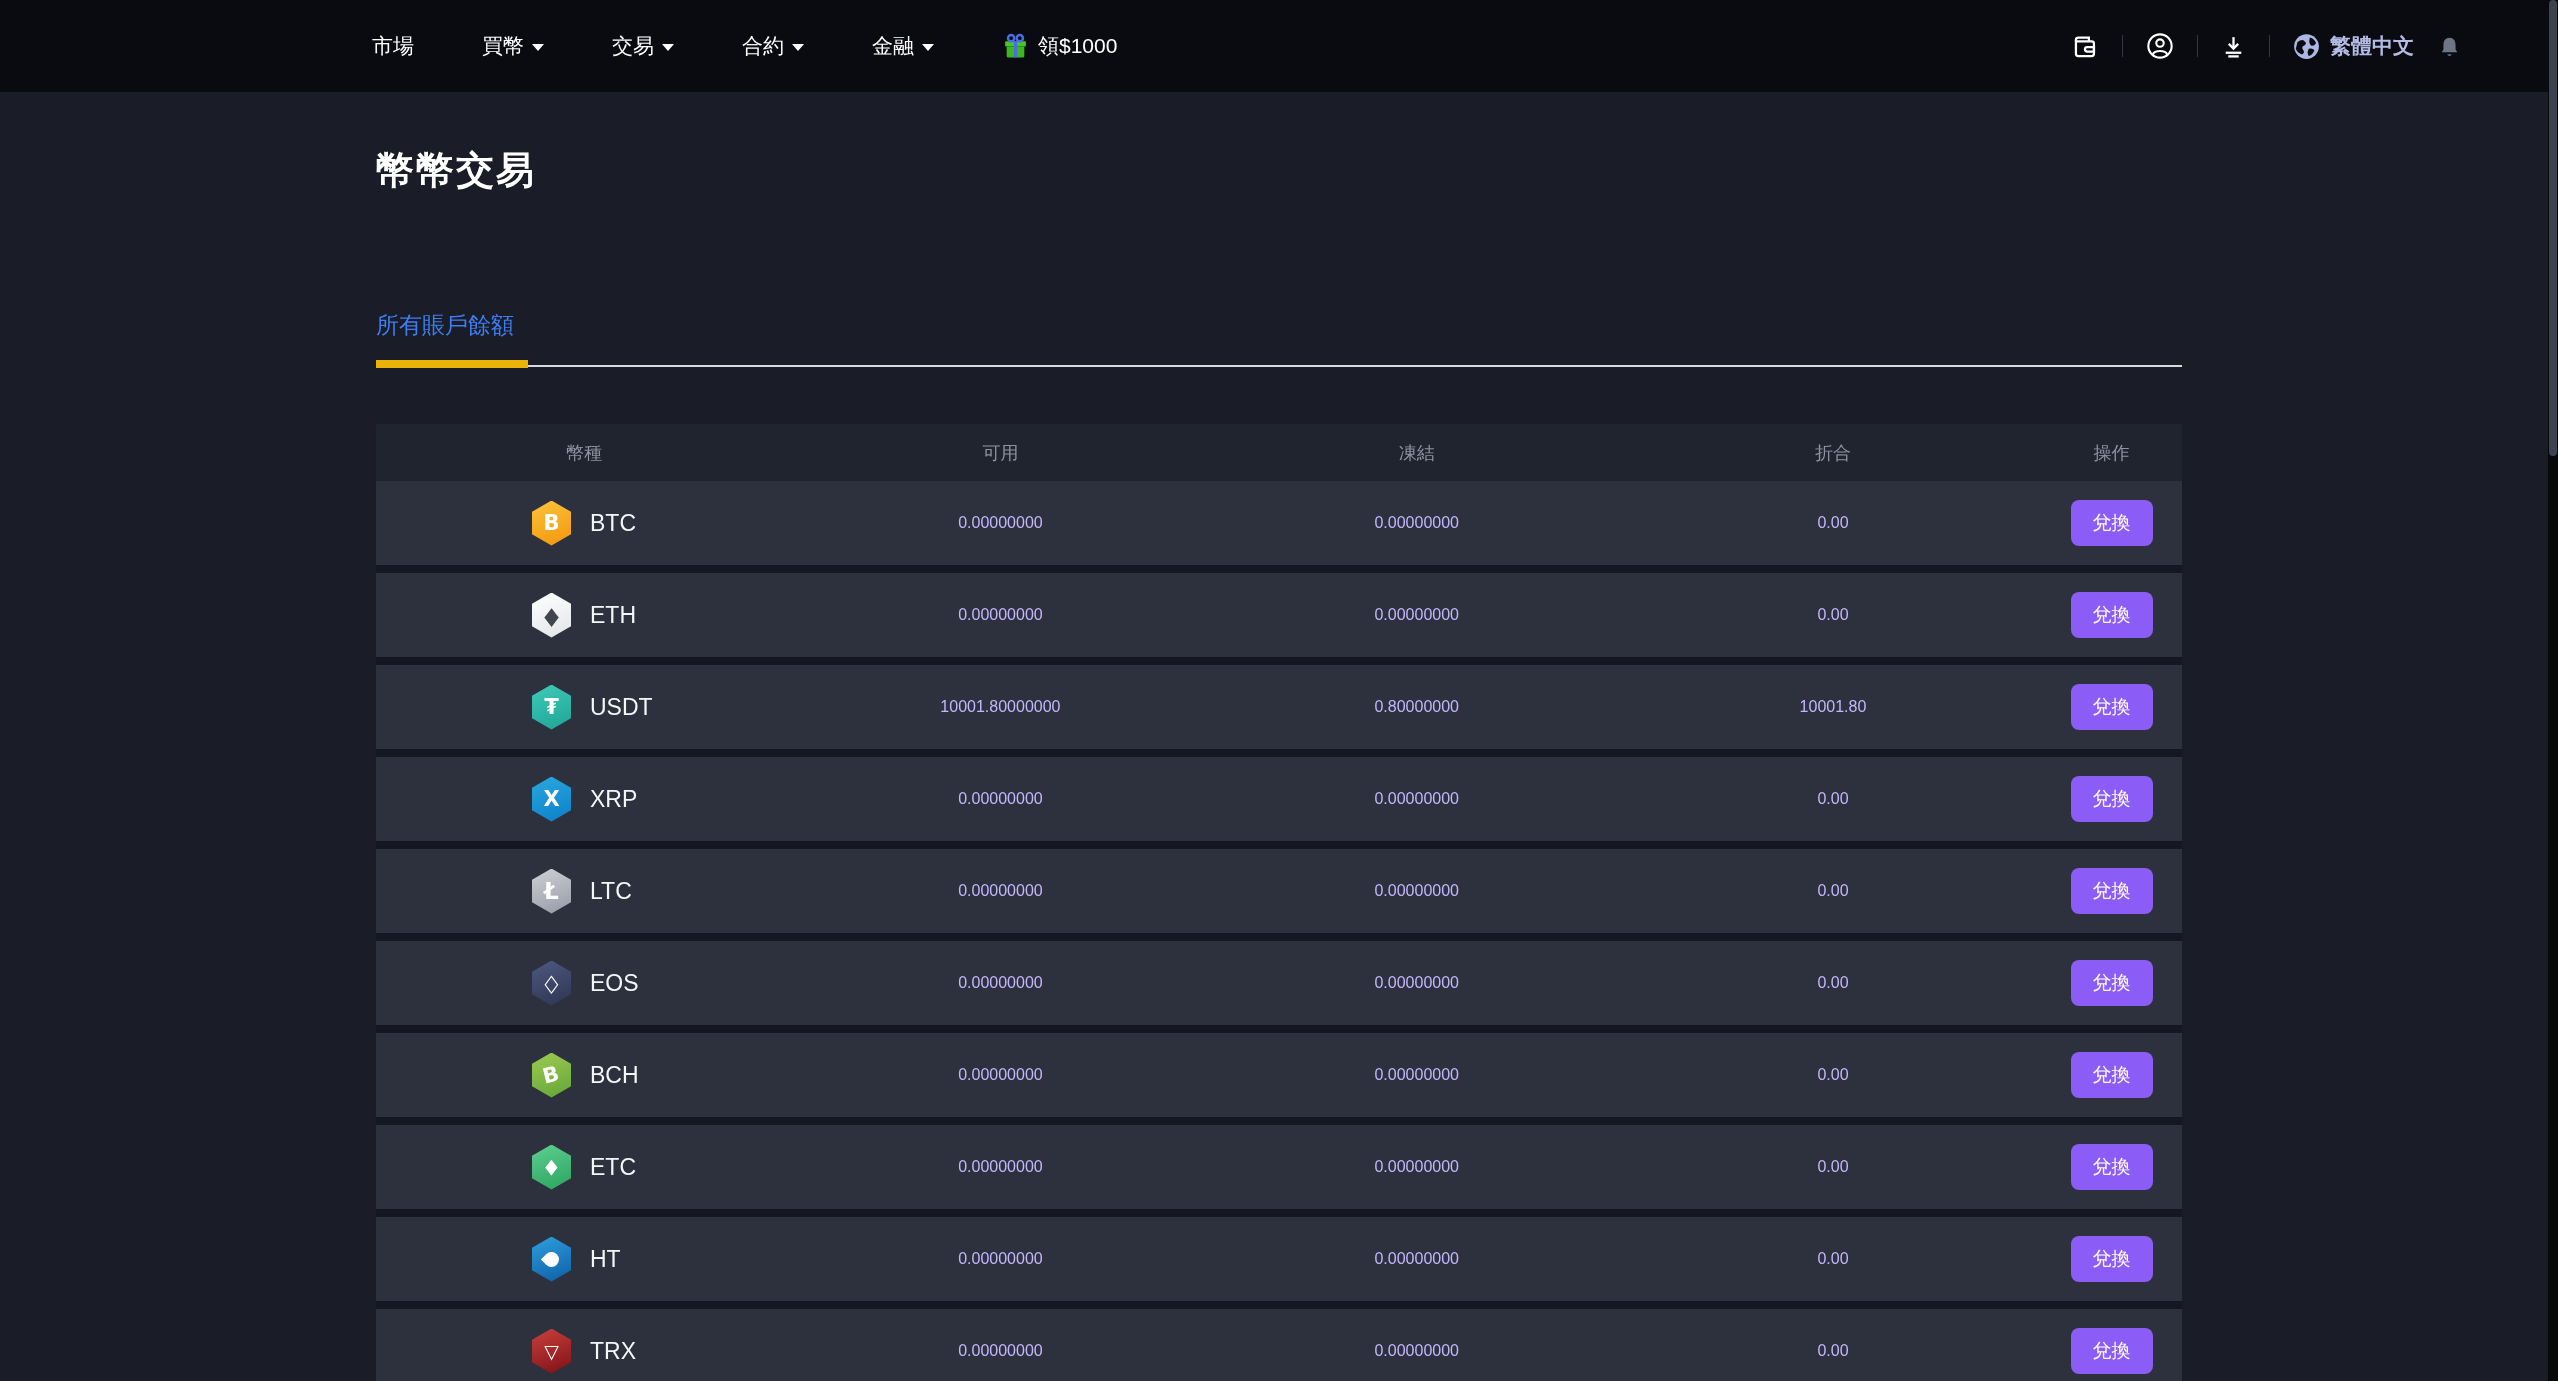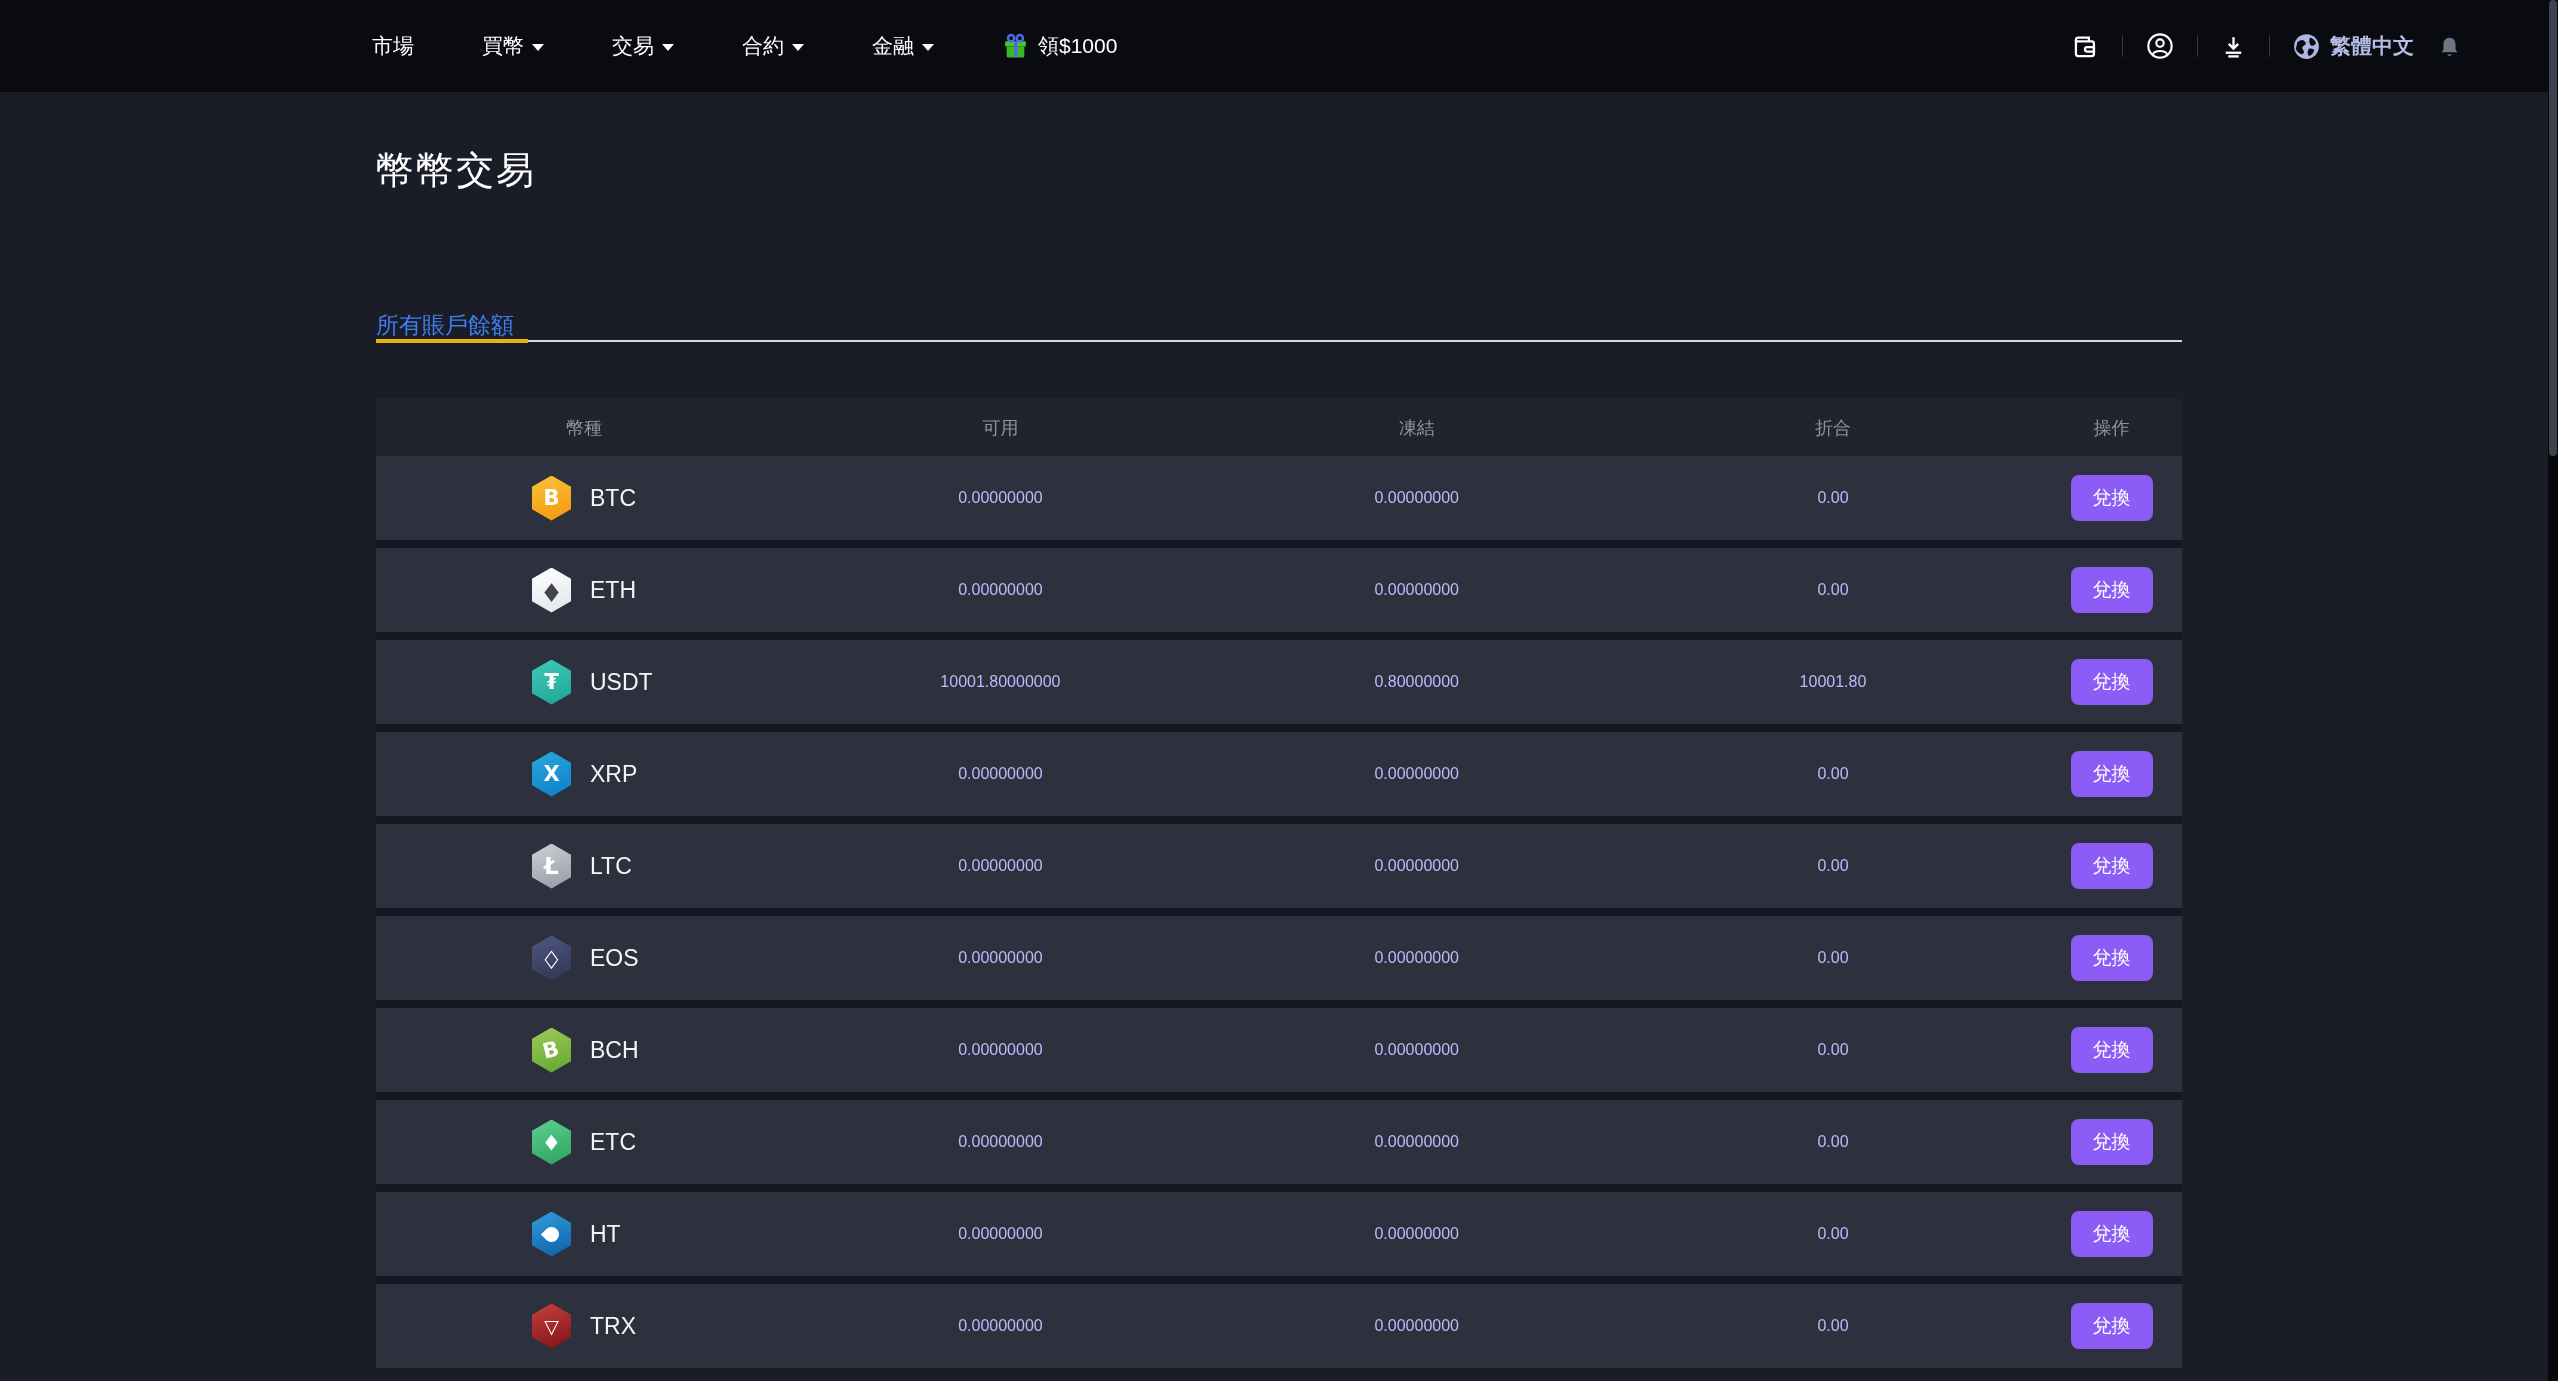--- a/index.html
+++ b/index.html
@@ -33,28 +33,28 @@
   .icon-btn { display:flex; align-items:center; justify-content:center; cursor:pointer; }
   .lang {
     display:flex; align-items:center; gap:10px; cursor:pointer;
     color:#b4bce6; font-size:21px; font-weight:bold; white-space:nowrap;
   }
 
   
   main { width:1806px; margin:0 auto; }
   h1.page-title {
     margin:56px 0 13px 0; font-size:38px; line-height:44px;
-    color:#ffffff; font-weight:normal; letter-spacing:2px;
+    color:#ffffff; font-weight:bold; letter-spacing:2px;
   }
 
   .tabs { margin-top:120px; border-bottom:2px solid #d8dade; }
   .tab {
     display:inline-block; min-width:152px; cursor:pointer;
     color:#3e7ef0; font-size:23px; line-height:27px;
-    border-bottom:4px solid #eab308; margin-bottom:-3px;
+    padding-bottom:21px; border-bottom:8px solid #eab308; margin-bottom:-3px;
   }
 
   
   .table { margin-top:57px; }
   .thead, .trow {
     display:grid;
     grid-template-columns:23.05% 23.05% 23.05% 23.05% 7.8%;
     align-items:center;
   }
   .thead {

